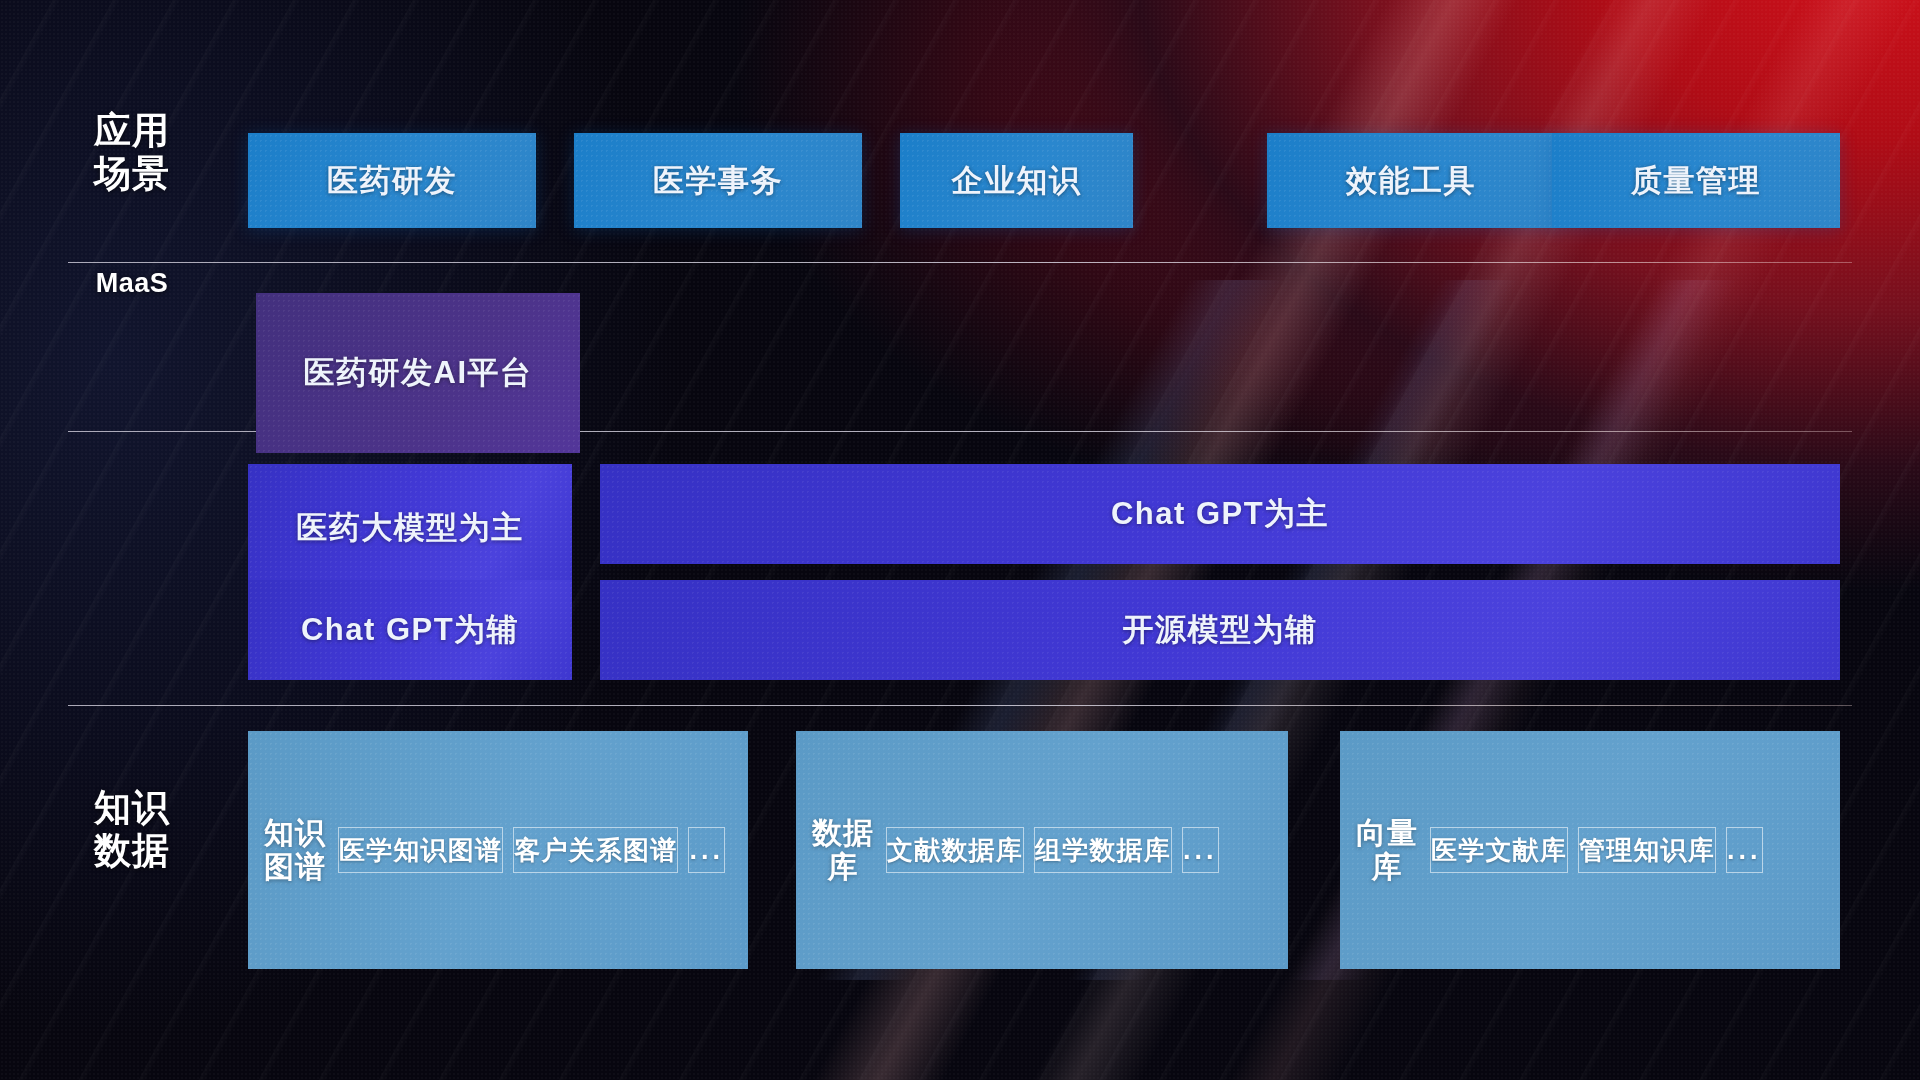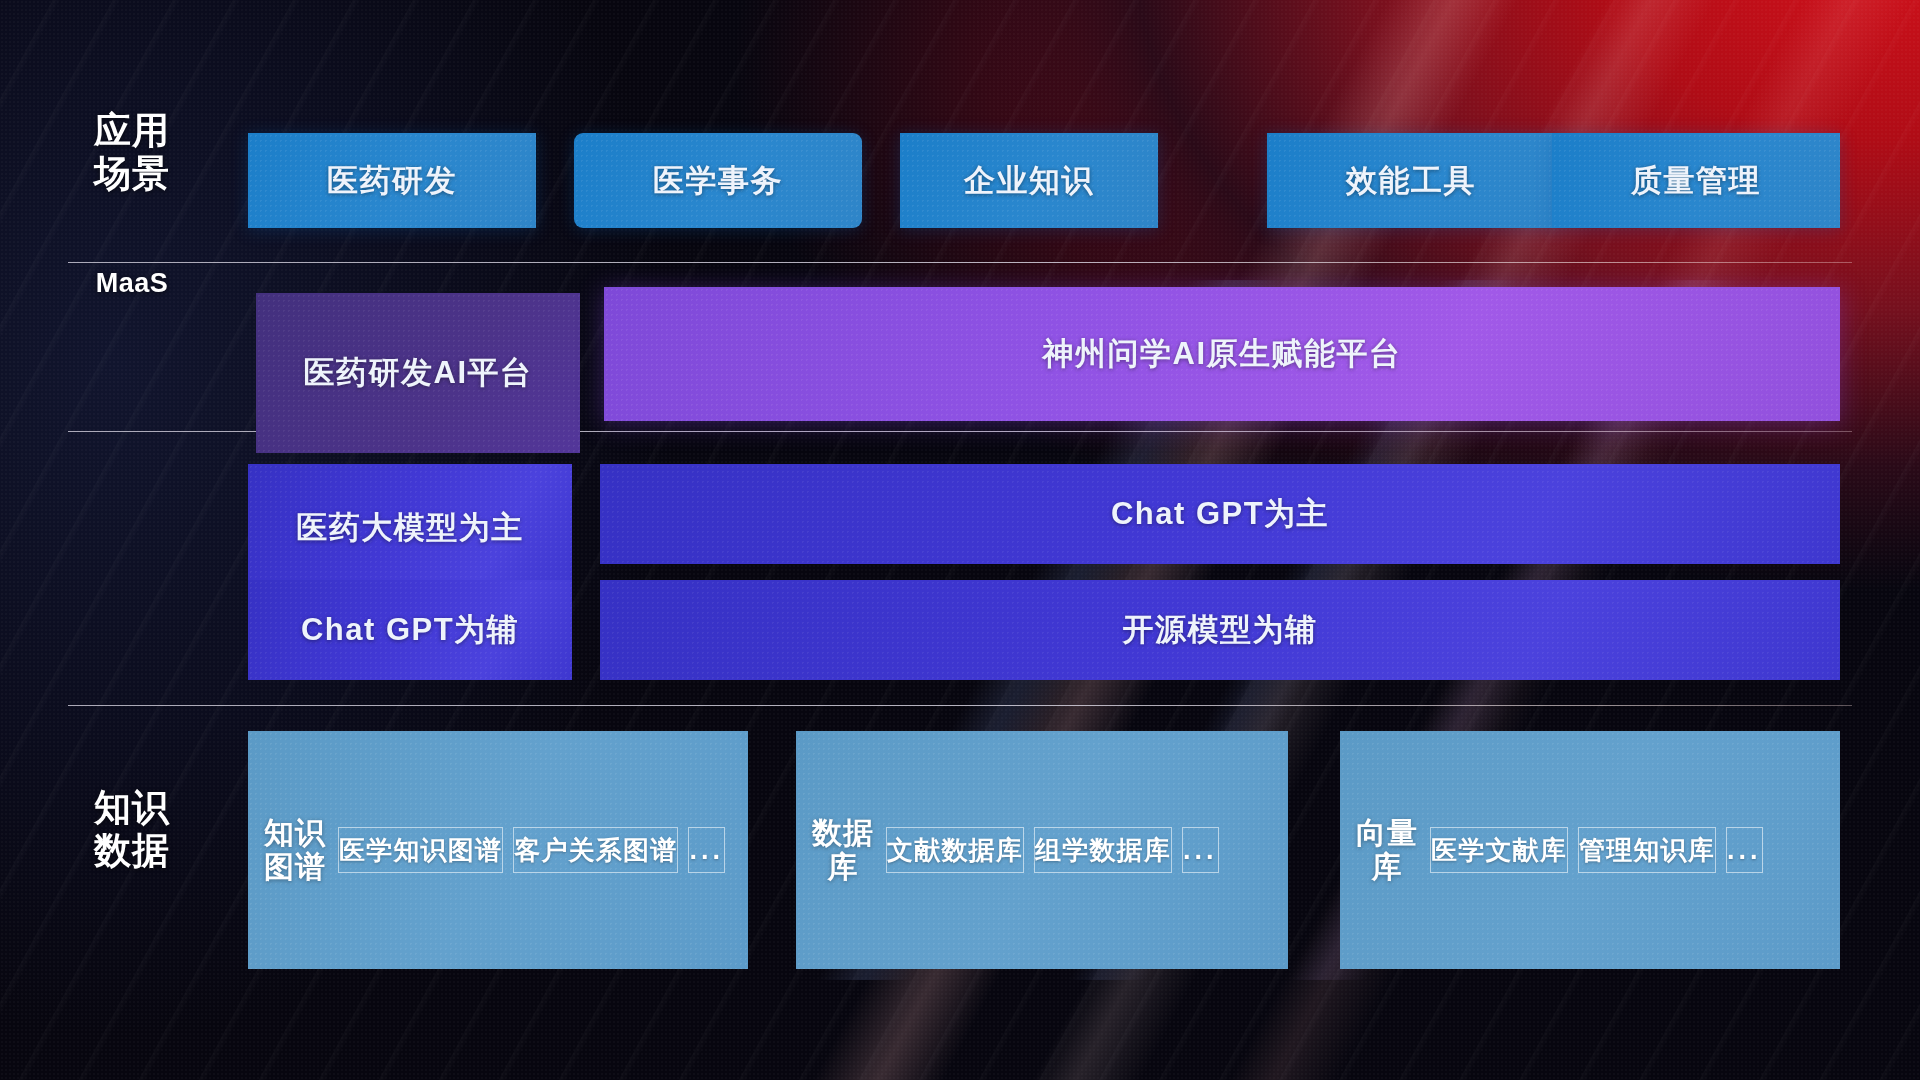--- a/index.html
+++ b/index.html
@@ -232,38 +232,35 @@
       <div>数据</div>
     </div>
 
     <div class="divider" style="top:262px;"></div>
     <div class="divider" style="top:431px;"></div>
     <div class="divider" style="top:705px;"></div>
 
     <div class="box app-box" style="left:248px;  top:133px; width:288px; height:95px;">
       <span>医药研发</span>
     </div>
-    <div class="box app-box" style="left:574px;  top:133px; width:288px; height:95px;border-radius:9px;">
+    <div class="box app-box" style="left:574px;  top:133px; width:288px; height:95px;">
       <span>医学事务</span>
     </div>
-    <div class="box app-box" style="left:900px;  top:133px; width:258px; height:95px;">
+    <div class="box app-box" style="left:900px;  top:133px; width:233px; height:95px;">
       <span>企业知识</span>
     </div>
     <div class="box app-box" style="left:1226px; top:133px; width:288px; height:95px;margin-left:41px;">
       <span>效能工具</span>
     </div>
     <div class="box app-box" style="left:1552px; top:133px; width:288px; height:95px;">
       <span>质量管理</span>
     </div>
 
     <div class="box maas-dark" style="left:256px; top:293px; width:324px; height:160px;align-items:center;">
       <span>医药研发AI平台</span>
-    </div>
-    <div class="box maas-light" style="left:604px; top:287px; width:1236px; height:134px;">
-      <span>神州问学AI原生赋能平台</span>
     </div>
 
     <div class="box algo-box" style="left:248px; top:464px; width:324px; height:128px;">
       <span>医药大模型为主</span>
     </div>
     <div class="box algo-box" style="left:600px; top:464px; width:1240px; height:100px;">
       <span>Chat GPT为主</span>
     </div>
 
     <div class="box algo-box" style="left:248px; top:580px; width:324px; height:100px;">

